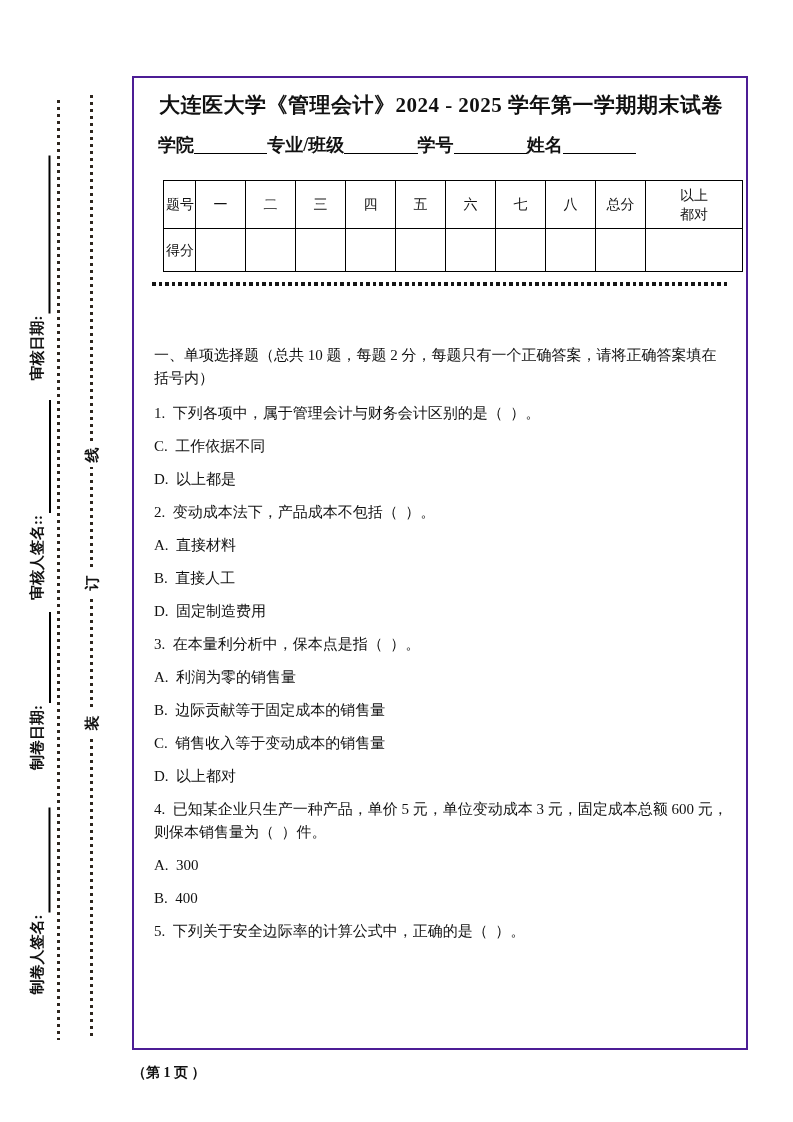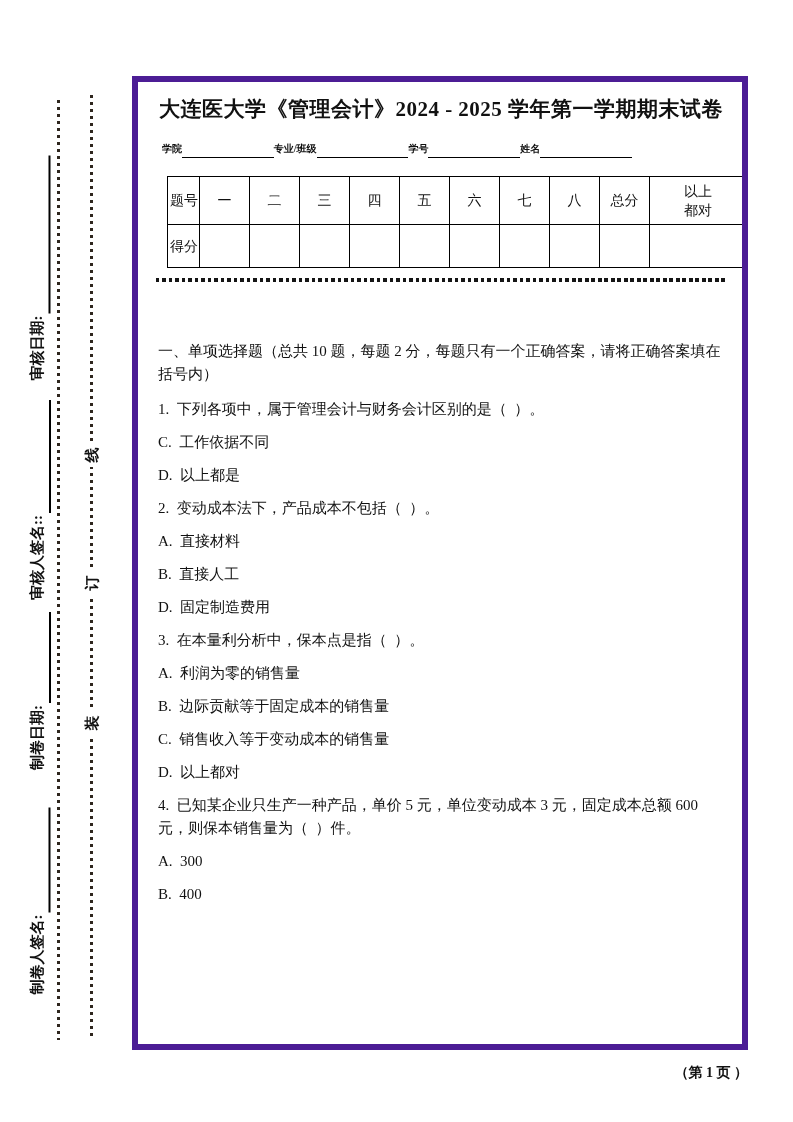--- a/index.html
+++ b/index.html
@@ -21,40 +21,40 @@
     font-size:15px;font-weight:700;white-space:nowrap;
   }
   .mfield .blank{flex:1;height:100%;box-sizing:border-box;border-bottom:2px solid #000;margin-left:2px;}
   .mf-1{left:-76px;top:254px;width:225px;}
   .mf-2{left:-63px;top:486px;width:200px;}
   .mf-3{left:-42px;top:677px;width:158px;}
   .mf-4{left:-57px;top:887px;width:187px;}
   
   .sheet{
     position:absolute;left:132px;top:76px;width:616px;height:974px;box-sizing:border-box;
-    border:6px solid #4c1d95;padding:0 14px 4px 16px;overflow:hidden;
+    border:2px solid #4c1d95;padding:0 14px 4px 16px;overflow:hidden;
   }
   .title{margin:13px 0 0;text-align:center;font-size:21px;font-weight:700;letter-spacing:.5px;}
   .info-row{
     display:flex;align-items:flex-end;margin:17px 0 0 8px;padding-right:96px;
-    font-size:10px;font-weight:700;line-height:18px;
+    font-size:18px;font-weight:700;line-height:18px;
   }
   .info-row .lbl{white-space:nowrap;}
   .info-row .iblank{flex:1;border-bottom:1.5px solid #000;height:16px;min-width:60px;}
-  table.score{border-collapse:collapse;table-layout:fixed;width:579px;margin:18px 0 0 13px;}
+  table.score{border-collapse:collapse;table-layout:fixed;width:579px;margin:26px 0 0 13px;}
   table.score td{border:1.3px solid #000;text-align:center;vertical-align:middle;font-size:14px;padding:0;}
   table.score tr.hdr td{height:47px;line-height:19px;}
   table.score tr.scr td{height:42px;line-height:19px;}
   .narrow{width:32px;margin:0 auto;}
   .dotted-sep{height:4px;margin:10px 2px 0 2px;background-image:repeating-linear-gradient(90deg,#151515 0 3.5px,transparent 3.5px 6.5px);}
   .qarea{padding:22px 2px 0 4px;font-size:15px;}
   .qarea p{margin:0 0 10px;line-height:23px;white-space:pre-wrap;}
   p.section-head{margin-bottom:12px;margin-top:36px;}
   
-  .page-footer{position:absolute;left:132px;top:1064px;width:616px;text-align:right;font-size:14px;font-weight:700;}
+  .page-footer{position:absolute;left:132px;top:1064px;width:616px;text-align:left;font-size:14px;font-weight:700;}
 </style>
 </head>
 <body>
 
 <div class="vdots vdots-1"></div>
 <div class="vdots vdots-2"></div>
 
 <span class="bind-char" style="top:443px;">线</span>
 <span class="bind-char" style="top:571px;">订</span>
 <span class="bind-char" style="top:711px;">装</span>
@@ -158,16 +158,17 @@
     <p>3.  在本量利分析中，保本点是指（  ）。</p>
     <p>A.  利润为零的销售量</p>
     <p>B.  边际贡献等于固定成本的销售量</p>
     <p>C.  销售收入等于变动成本的销售量</p>
     <p>D.  以上都对</p>
 
     <p>4.  已知某企业只生产一种产品，单价 5 元，单位变动成本 3 元，固定成本总额 600 元，则保本销售量为（  ）件。</p>
     <p>A.  300</p>
     <p>B.  400</p>
 
+    <p>5.  下列关于安全边际率的计算公式中，正确的是（  ）。</p>
   </div>
 </div>
 
 <div class="page-footer">（第 1 页 ）</div>
 
 </body></html>

